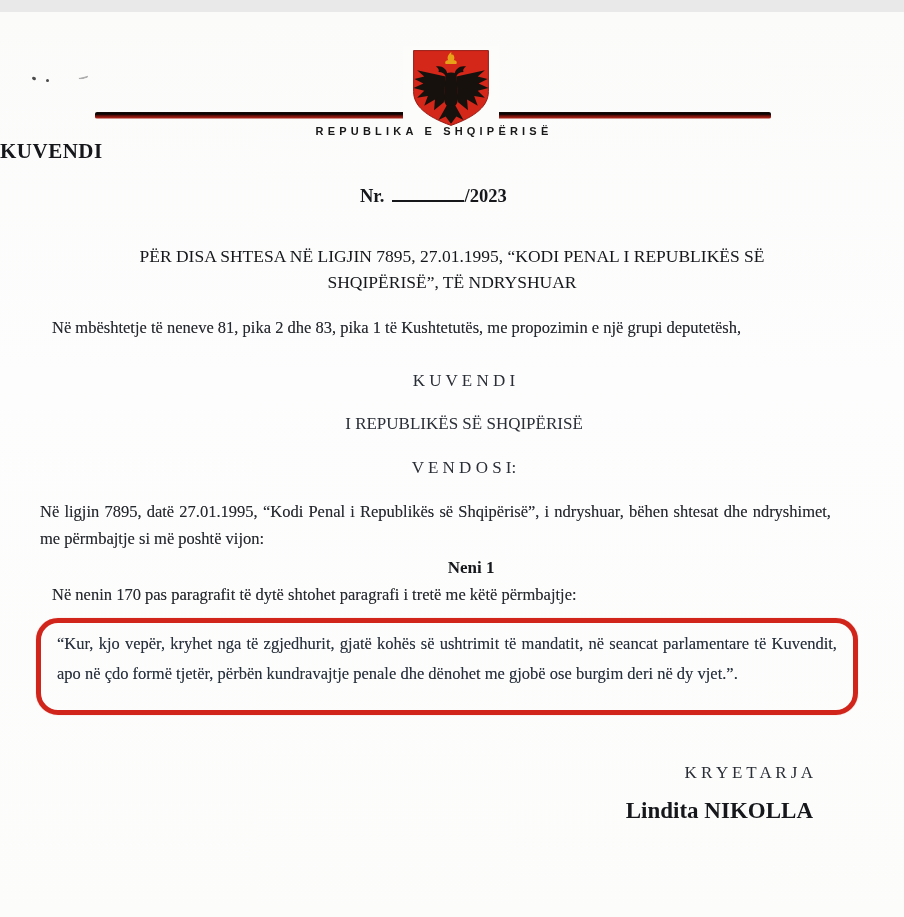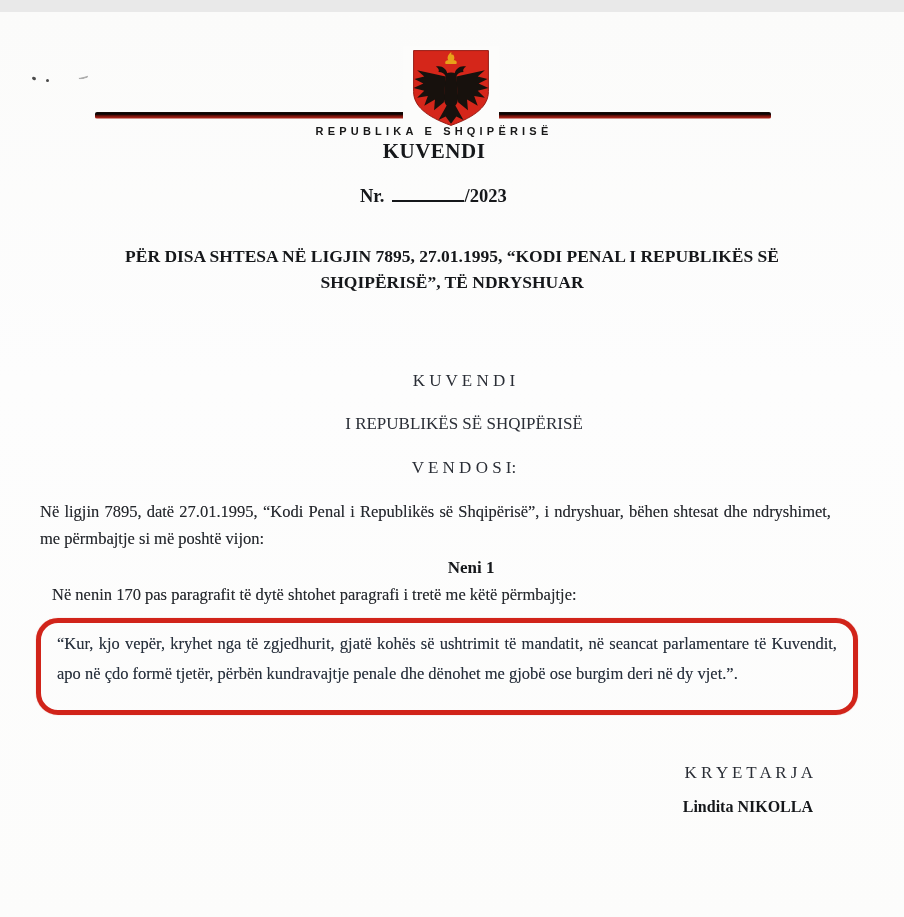--- a/index.html
+++ b/index.html
@@ -28,25 +28,25 @@
   
   .emblem{left:403px;top:34px;width:96px;height:84px;z-index:2;background:#fcfcfb;
     display:flex;align-items:center;justify-content:center;}
   .emblem svg{width:90px;height:82px;display:block;}
   
   .republika{
     left:0;width:868px;top:113px;text-align:center;
     font-family:"Liberation Sans","DejaVu Sans",sans-serif;
     font-size:11px;font-weight:bold;letter-spacing:4.2px;color:#191919;z-index:3;
   }
-  .kuvendi{left:0;width:868px;top:127px;text-align:center;
+  .kuvendi{left:0;width:868px;top:127px;text-align:left;
     font-size:21px;font-weight:bold;letter-spacing:.5px;color:#15171a;}
   .docblock{left:360px;top:172px;color:#15171a;font-weight:bold;font-size:18.5px;line-height:24px;}
   .blank{display:inline-block;width:72px;border-bottom:2px solid #15171a;height:14px;margin:0 1px 0 7px;}
-  .title{left:0;width:904px;top:231px;text-align:center;font-weight:bold;
+  .title{left:0;width:904px;top:231px;text-align:center;font-weight:normal;
     font-size:17.5px;line-height:26px;color:#15171a;}
   .title span{display:block;}
   .para{font-size:16.5px;line-height:27px;text-shadow:0 0 .5px rgba(35,38,44,.45);}
   .preamble{left:52px;top:302px;width:800px;}
   .cline{left:0;width:904px;text-align:center;font-size:17px;color:#2a2e36;transform:translateX(12px);}
   .kuv{top:359px;}
   .rep{top:402px;}
   .ven{top:446px;}
   .intro{left:40px;top:486px;width:791px;text-align:justify;}
   .neni-h{left:0;width:904px;top:546px;text-align:center;font-weight:bold;font-size:17px;
@@ -54,21 +54,21 @@
   .neni-i{left:52px;top:569px;width:800px;}
   .highlight{
     left:36px;top:606px;width:822px;height:97px;box-sizing:border-box;
     border:5px solid #d1241a;border-radius:22px;
     box-shadow:0 0 1px rgba(209,36,26,.5);
     font-family:Liberation Serif, serif;
   }
   .hl-text{position:absolute;left:16px;top:6px;width:780px;text-align:justify;
     line-height:30px;color:#27303d;}
   .sig-title{right:91px;top:751px;font-size:17px;color:#2a2e36;text-align:right;}
-  .sig-name{right:91px;top:786px;font-size:16px;font-weight:bold;color:#15171a;}
+  .sig-name{right:91px;top:786px;font-size:23px;font-weight:bold;color:#15171a;}
 </style>
 </head>
 <body>
 
 <div class="page">
 
   <div>
     <span class="dot d1"></span>
     <span class="dot d2"></span>
     <span class="squiggle"></span>
@@ -99,20 +99,21 @@
     <div>
       <span>Nr.</span><span class="blank"></span><span>/2023</span>
     </div>
   </div>
 
   <div class="abs title">
     <span>PËR DISA SHTESA NË LIGJIN 7895,  27.01.1995, “KODI PENAL I REPUBLIKËS SË</span>
     <span>SHQIPËRISË”, TË NDRYSHUAR</span>
   </div>
 
+  <div class="abs para preamble">Në mbështetje të neneve 81, pika 2 dhe 83, pika 1 të Kushtetutës, me propozimin e një grupi deputetësh,</div>
 
   <div class="abs cline kuv">K U V E N D I</div>
   <div class="abs cline rep">I REPUBLIKËS SË SHQIPËRISË</div>
   <div class="abs cline ven">V E N D O S I:</div>
 
   <div class="abs para intro">Në ligjin 7895, datë 27.01.1995, “Kodi Penal i Republikës së Shqipërisë”, i ndryshuar, bëhen shtesat dhe ndryshimet, me përmbajtje si më poshtë vijon:</div>
 
   <div class="abs neni-h">Neni 1</div>
   <div class="abs para neni-i">Në nenin 170 pas paragrafit të dytë shtohet paragrafi i tretë me këtë përmbajtje:</div>
 

